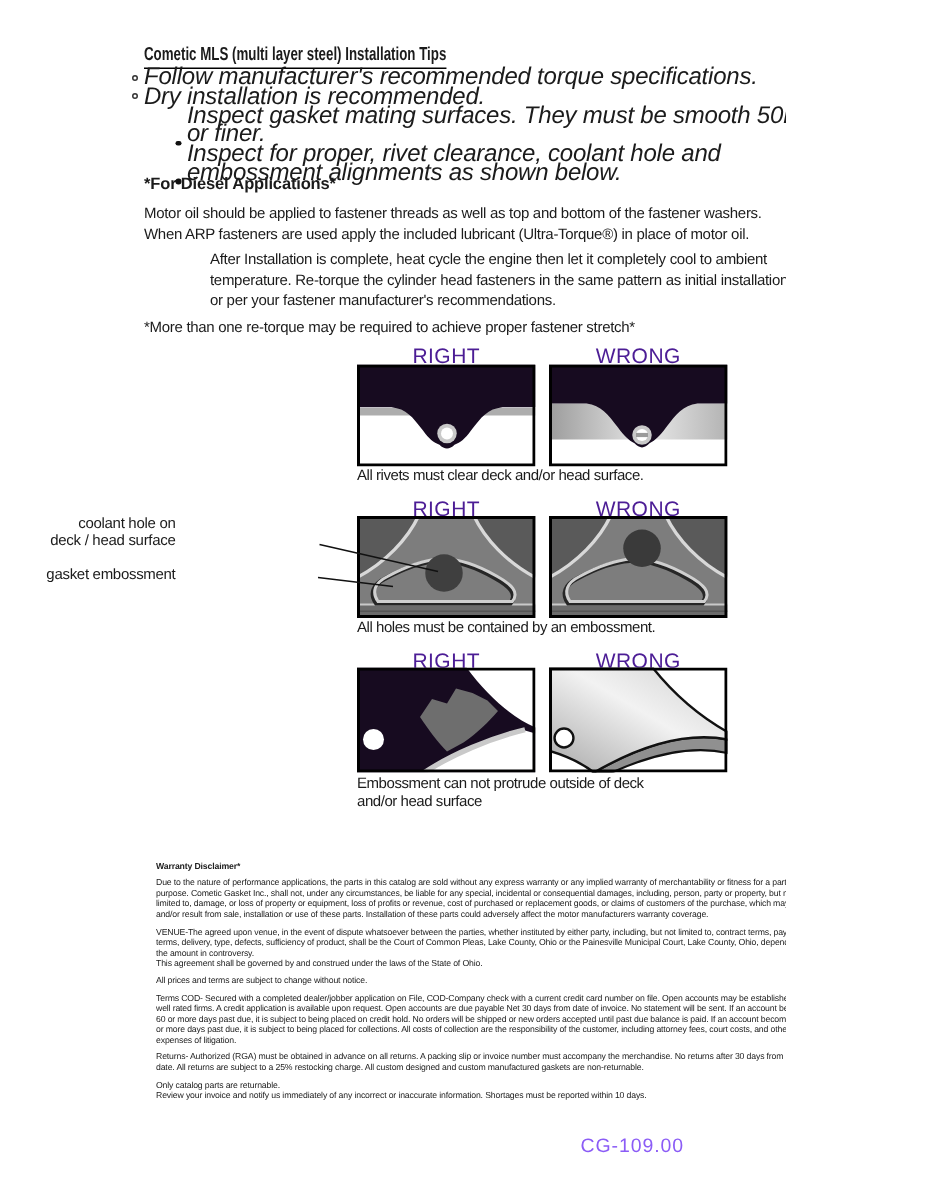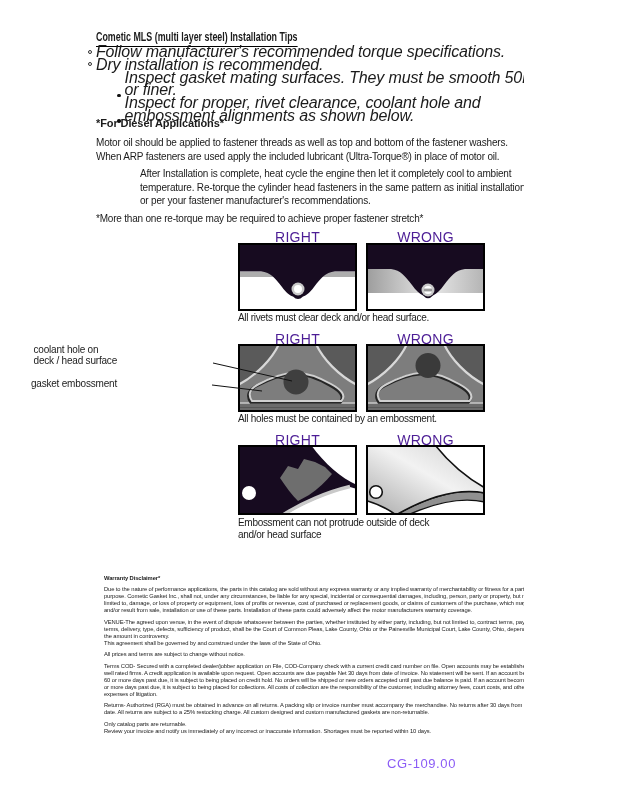--- a/index.html
+++ b/index.html
@@ -38,21 +38,21 @@
   .dg-caption { left:238px; font-size:10px; letter-spacing:-0.3px; line-height:11.5px; }
   .dg-box { display:block; }
   .frame { fill:none; stroke:#000; stroke-width:2px; }
 
   .r1-label { top:229px; } .r1-box { top:243px; } .r1-cap { top:312px; }
   .r2-label { top:331px; } .r2-box { top:344px; } .r2-cap { top:413px; }
   .r3-label { top:432px; } .r3-box { top:445px; } .r3-cap { top:517px; }
   .col-right { left:238px; } .col-wrong { left:366px; }
 
   
-  .callout { right:407px; text-align:left; font-size:10px; line-height:11px; letter-spacing:-0.2px; }
+  .callout { right:407px; text-align:right; font-size:10px; line-height:11px; letter-spacing:-0.2px; }
   .co-coolant { top:344px; }
   .co-emboss { top:378px; }
   .leader-svg { left:200px; top:340px; pointer-events:none; }
 
   
   .legal { left:104px; top:575px; width:440px; font-size:5.8px; line-height:7px; letter-spacing:-0.1px; color:#222; }
   .legal-h { font-weight:bold; margin-bottom:4px; }
   .legal p { margin-bottom:4.5px; white-space:pre-line; }
 
   .page-code { left:387px; top:756px; font-size:13px; letter-spacing:0.6px; color:#8b5cf6; }

